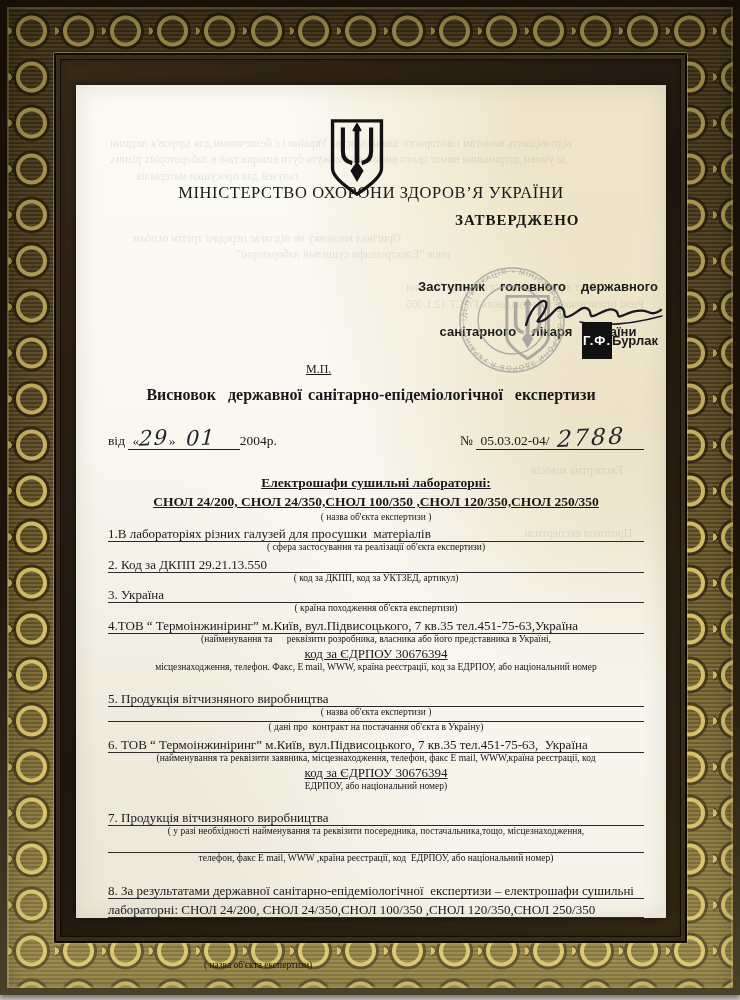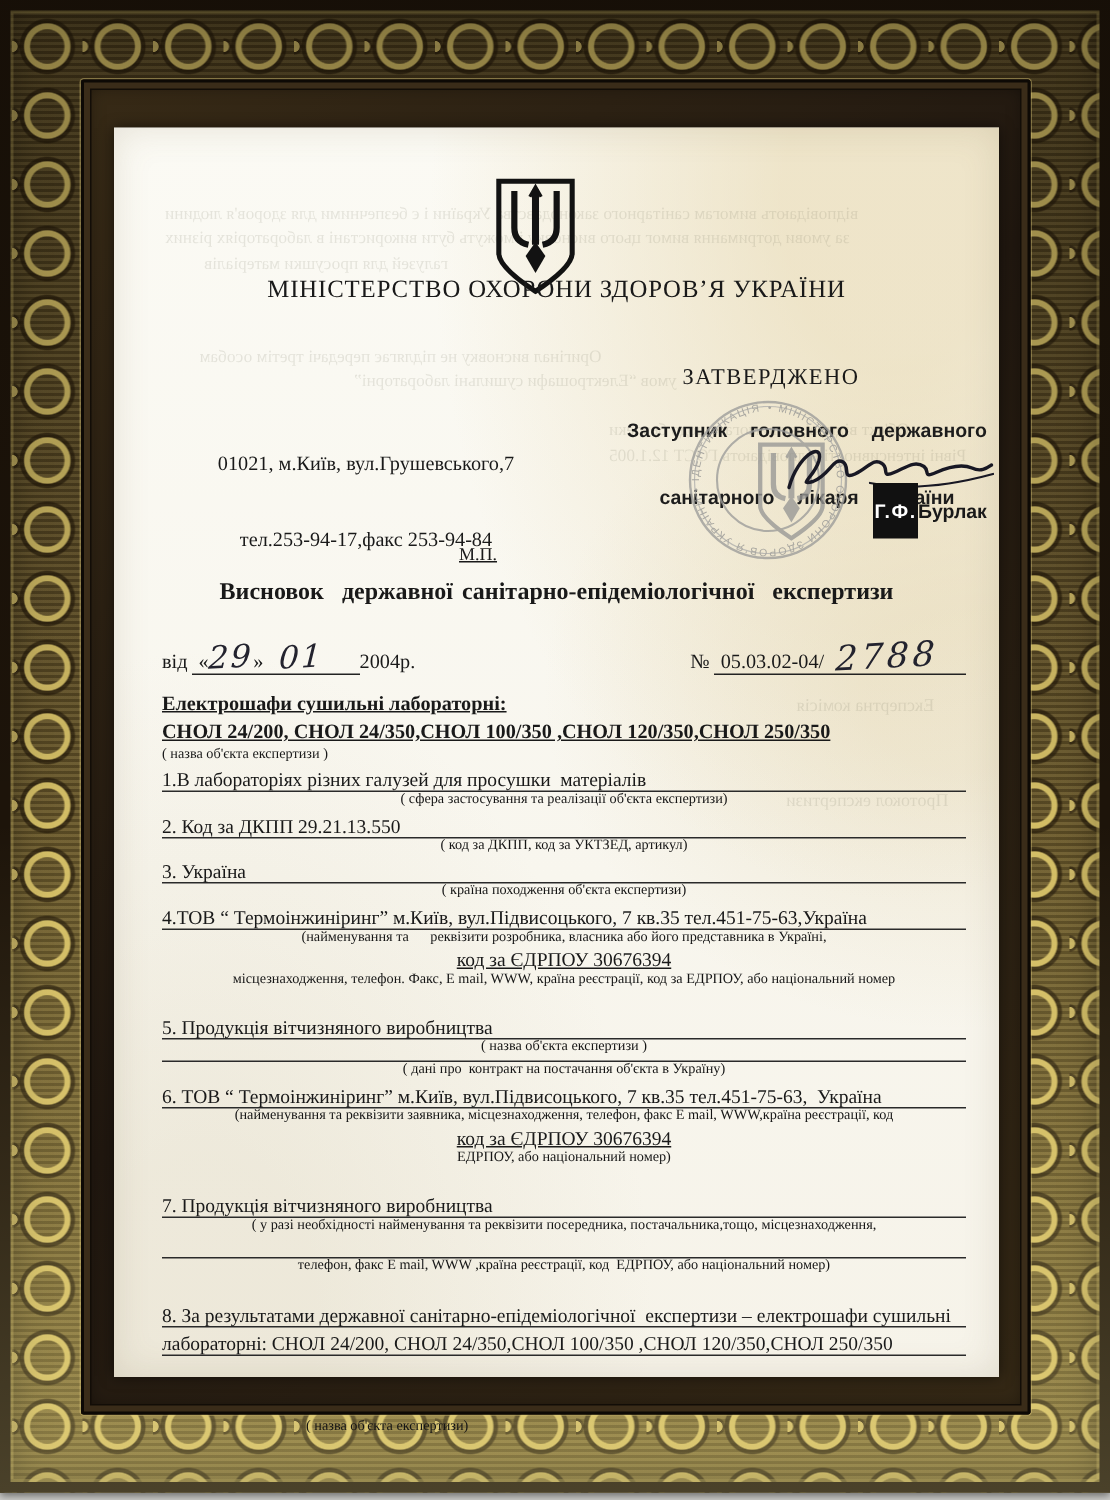--- a/index.html
+++ b/index.html
@@ -67,21 +67,21 @@
   .ghost:nth-child(9){left:448px; top:441px; font-size:12px;}
   
   .doc{position:absolute; inset:0; z-index:2; color:#191919;}
   .emblem{position:absolute; left:252px; top:33px; width:58px; height:79px; color:#121212;}
   .ministry{
     position:absolute; left:0; right:0; top:98px; text-align:center;
     font:16.5px "Liberation Serif",serif; letter-spacing:.6px; white-space:pre;
   }
   .approved{
     position:absolute; left:379px; top:127px;
-    font-weight:normal; font-size:15px; letter-spacing:1px; white-space:pre;margin-top:32px;
+    font-weight:bold; font-size:15px; letter-spacing:1px; white-space:pre;
   }
   .address{
     position:absolute; left:50px; top:181px; width:236px; text-align:center;
     font-size:13.5px; line-height:17px; white-space:pre;
   }
   .approver{
     position:absolute; left:328px; top:164px; width:268px; text-align:center;
     font-family:"Liberation Sans",sans-serif; font-weight:bold; font-size:13px;
     line-height:15px; word-spacing:4px; white-space:pre; color:#1c1c1c;
   }
@@ -100,21 +100,21 @@
   .form{position:absolute; left:32px; right:22px; top:333px;}
   .row{display:flex; justify-content:space-between; align-items:flex-end; height:32px;}
   .dpart{font-size:13.5px; white-space:pre;}
   .u-group{display:inline-block; border-bottom:1px solid #222; padding:0 4px;}
   .hand{
     display:inline-block; font-family:"DejaVu Serif",serif; font-style:italic;
     font-size:21px; line-height:18px; letter-spacing:1.5px; color:#23232e;
     transform:rotate(-3deg) skewX(-6deg);
   }
   .hand.big{font-size:23px; letter-spacing:2.5px; padding:0 14px 0 8px;}
-  .subject{margin-top:9px; }
+  .subject{margin-top:23px; text-align:center;}
   .subject .s1, .subject .s2{
     font-weight:bold; font-size:13.5px; line-height:19px;
     text-decoration:underline; white-space:pre;
   }
   .subject .scap{font-size:9.5px; line-height:12px; white-space:pre;}
   .fl{white-space:pre;}
   .fl.entry, .fl.entry-gap, .fl.entry-gap2{
     font-size:13px; line-height:15px; padding-top:1px; margin-top:2px;
     border-bottom:1px solid #2a2a2a; overflow:visible;
   }
@@ -162,24 +162,20 @@
   <div class="doc">
 
     <svg class="emblem" viewBox="0 0 60 84">
       <use href="#tryzub"></use>
     </svg>
 
     <div class="ministry">МІНІСТЕРСТВО ОХОРОНИ ЗДОРОВ’Я УКРАЇНИ</div>
 
     <div class="approved">ЗАТВЕРДЖЕНО</div>
 
-    <div class="address">
-      <div>01021, м.Київ, вул.Грушевського,7</div>
-      <div>тел.253-94-17,факс 253-94-84</div>
-    </div>
 
     <div class="approver">
       <div>Заступник  головного  державного</div>
       <div>санітарного  лікаря  України</div>
     </div>
 
     <svg class="seal" viewBox="0 0 112 112">
       <defs>
         <path id="sealArc" d="M56,10 A46,46 0 1 1 55.9,10" fill="none"></path>
       </defs>

